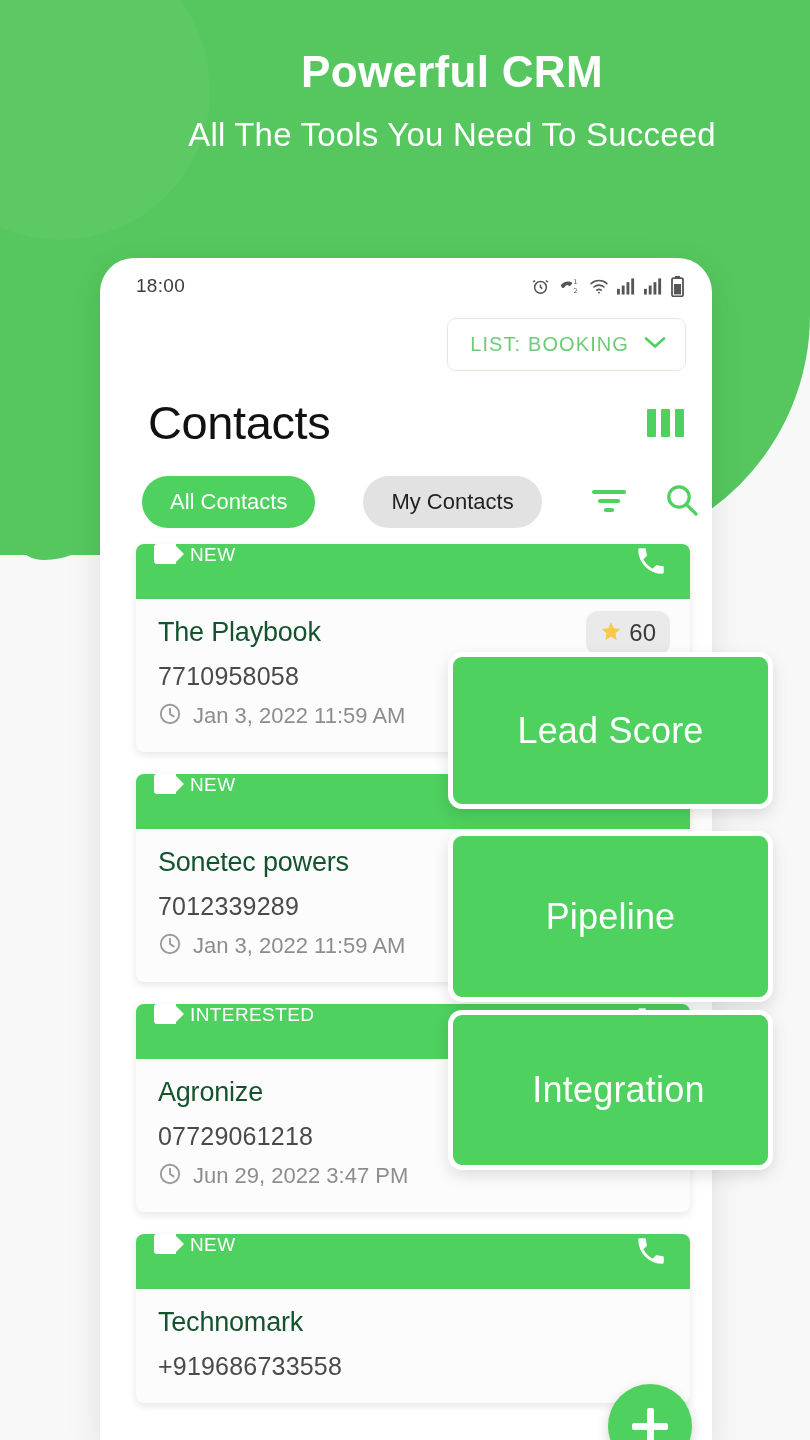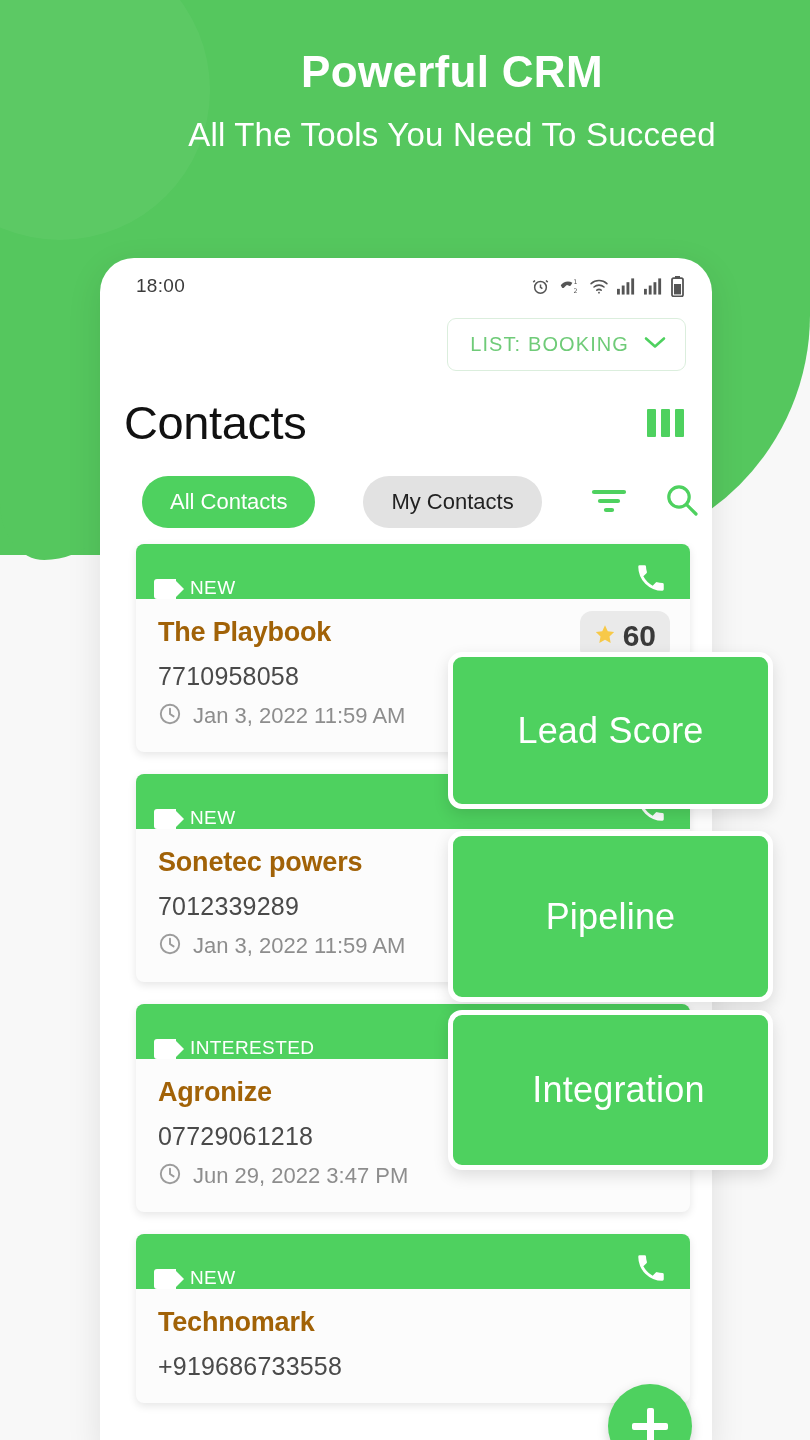--- a/index.html
+++ b/index.html
@@ -72,21 +72,21 @@
     border:1px solid #dbeedd; border-radius:9px;
     padding:14px 18px 14px 22px; background:#fff;
   }
   #list-select-label{ font-size:20px; color:#6fcb78; letter-spacing:1.1px; }
 
   
   #title-row{
     display:flex; align-items:center; justify-content:space-between;
     padding:24px 28px 0 24px;
   }
-  #page-title{ font-size:47px; color:#111; font-weight:400; letter-spacing:-.4px; }
+  #page-title{ font-size:47px; color:#111; font-weight:400; letter-spacing:-.4px;margin-left:24px; }
   #kanban-icon{ display:flex; gap:5px; }
   #kanban-icon i{ display:block; width:9px; height:28px; background:#4ED15F; border-radius:1px; }
 
   
   #tabs-row{
     display:flex; align-items:center; padding:26px 24px 0 42px; gap:48px;
   }
   .chip{
     border-radius:28px; padding:13px 28px; font-size:22px; white-space:nowrap;
   }
@@ -95,47 +95,47 @@
   #tab-actions{ display:flex; align-items:center; gap:36px; margin-left:auto; }
 
   
   #card-list{ padding:16px 22px 0 36px; display:flex; flex-direction:column; gap:22px; }
   .contact-card{
     background:#FCFCFC; border-radius:8px;
     box-shadow:0 3px 9px rgba(0,0,0,.10);
     overflow:hidden;
   }
   .card-head{
-    background:#4ED15F; height:55px; display:flex; align-items:flex-end;
+    background:#4ED15F; height:55px; display:flex; align-items:flex-start;
     padding:0 22px 0 18px;
   }
   .tag-icon{ width:30px; height:20px; position:relative; flex:0 0 auto; }
   .tag-icon .body{
     position:absolute; left:0; top:0; width:22px; height:20px;
     background:#fff; border-radius:3px 0 0 3px;
   }
   .tag-icon .tip{
     position:absolute; left:20px; top:0; width:0; height:0;
     border-top:10px solid transparent; border-bottom:10px solid transparent;
     border-left:10px solid #fff;
   }
   .card-status{ color:#ffffff; font-size:19px; margin-left:6px; letter-spacing:.4px; }
   .card-phone-icon{ margin-left:auto; }
   .card-body{ padding:18px 22px 22px 22px; position:relative; }
-  .card-name{ font-size:27px; font-weight:bold; color:#a16207; letter-spacing:-.2px; }
+  .card-name{ font-size:27px; font-weight:normal; color:#14532d; letter-spacing:-.2px; }
   .card-number{ font-size:25px; color:#4a4a4a; margin-top:14px; letter-spacing:.2px; }
   .card-time-row{ display:flex; align-items:center; gap:11px; margin-top:11px; }
   .card-time{ font-size:22px; color:#8d8d8d; }
   .score-badge{
     position:absolute; right:20px; top:12px;
     background:#EAEAEA; border-radius:12px;
     display:flex; align-items:center; gap:7px;
     padding:8px 14px;
   }
-  .score-badge .score-val{ font-size:30px; color:#3a3a3a; font-weight:700; }
+  .score-badge .score-val{ font-size:24px; color:#3a3a3a; font-weight:400; }
 
   
   #fab{
     position:absolute; right:20px; bottom:-20px;
     width:84px; height:84px; border-radius:50%;
     background:#4ED15F; box-shadow:0 4px 12px rgba(0,0,0,.18);
     display:flex; align-items:center; justify-content:center;
     z-index:12;
   }
   #fab .plus-h{ position:absolute; width:36px; height:7px; background:#fff; border-radius:2px; }

